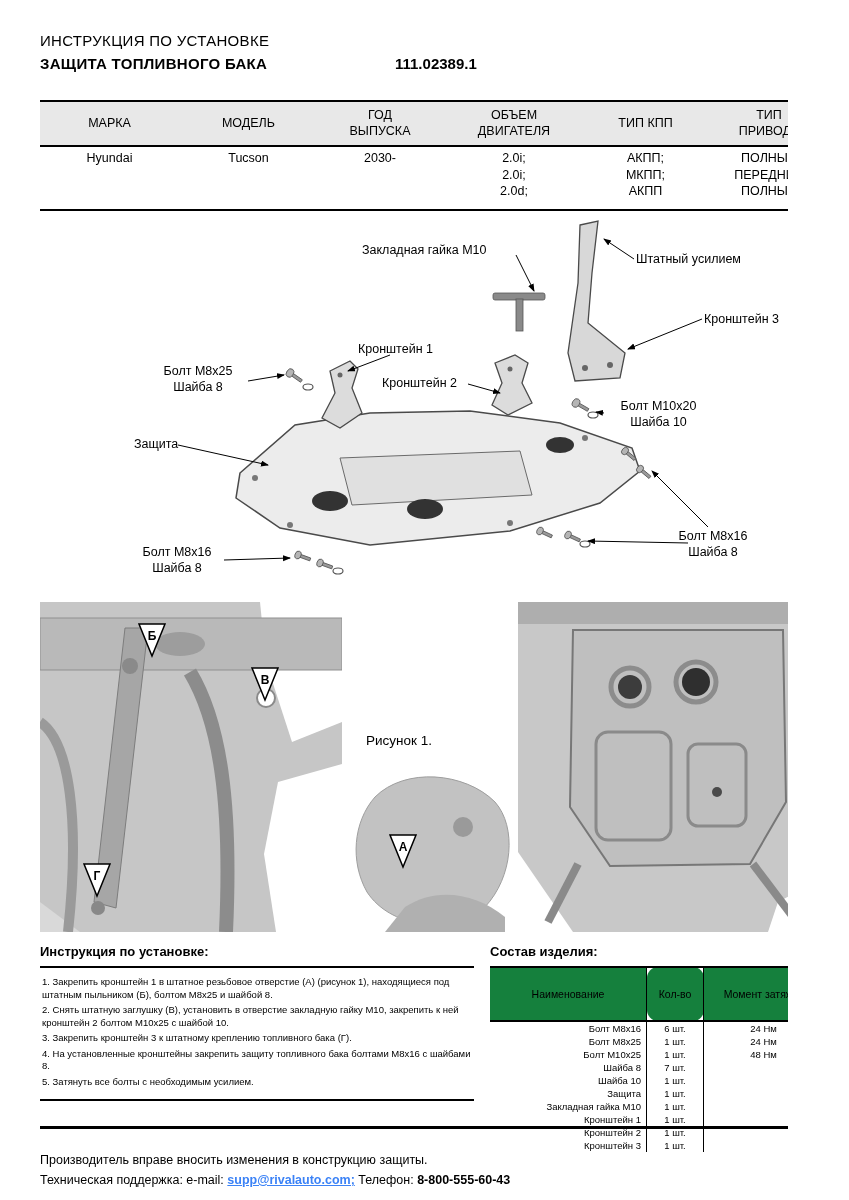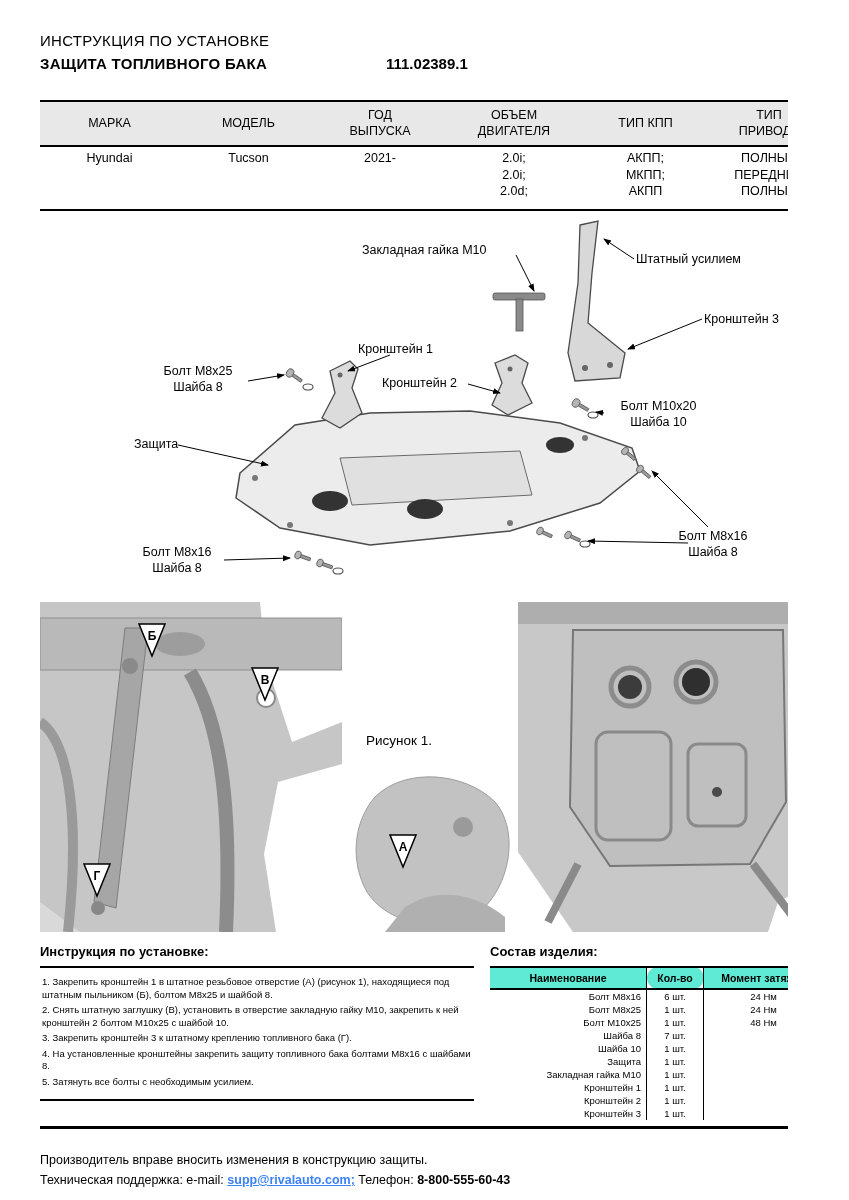--- a/index.html
+++ b/index.html
@@ -2,21 +2,21 @@
 <html><head>
 <meta charset="utf-8">
 <style>
   html,body { margin:0; padding:0; background:#fff; }
   .page { position:relative; width:788px; height:1200px; background:#fff;
           font-family:"Liberation Sans", sans-serif; color:#000; overflow:hidden; }
 
   
   .h-line1 { position:absolute; left:40px; top:32px; font-size:15px; letter-spacing:.3px; }
   .h-line2 { position:absolute; left:40px; top:55px; font-size:15px; font-weight:bold; letter-spacing:.3px; }
-  .h-part  { position:absolute; left:386px; top:55px; font-size:15px; font-weight:bold;text-align:right; }
+  .h-part  { position:absolute; left:395px; top:55px; font-size:15px; font-weight:bold;text-align:right; }
 
   
   .vtable { position:absolute; left:40px; top:100px; width:769px; border-collapse:collapse; table-layout:fixed; }
   .vtable th { background:#e8e8e8; font-weight:normal; font-size:12.5px; padding:6px 2px;
                border-top:2px solid #000; border-bottom:2px solid #000; white-space:pre-line; line-height:1.25; }
   .vtable td { font-size:12.5px; text-align:center; vertical-align:top; padding-top:3px; height:58px;
                border-bottom:2px solid #000; white-space:pre-line; line-height:1.3; }
   .c1{width:135px}.c2{width:135px}.c3{width:120px}.c4{width:140px}.c5{width:115px}.c6{width:124px}
 
   
@@ -36,21 +36,21 @@
   
   .instructions { position:absolute; left:40px; top:944px; width:434px; }
   .inst-title { font-size:13px; font-weight:bold; margin-bottom:7px; }
   .steps { border-top:2px solid #000; border-bottom:2px solid #000; padding:8px 2px; }
   .step { font-size:9.5px; line-height:1.32; margin-bottom:3px; }
 
   
   .parts { position:absolute; left:490px; top:944px; width:319px; }
   .parts-title { font-size:13px; font-weight:bold; margin-bottom:7px; }
   .ptable { border-collapse:collapse; width:100%; table-layout:fixed; }
-  .ptable th { background:#5eead4; font-size:10.5px; font-weight:bold; padding:4px 2px;
+  .ptable th { background:#15803d; font-size:10.5px; font-weight:normal; padding:20px 2px;
                border-top:2px solid #000; border-bottom:2px solid #000; }
   .ptable td { font-size:9.5px; padding:0 5px; height:13px; }
   .colname{width:152px}.colqty{width:52px}.coltorque{width:115px}
   .ptable .qty { border-left:1px solid #000; border-right:1px solid #000; text-align:center;border-radius:11px; }
   .ptable .name { text-align:right; }
   .ptable .torque { text-align:center; }
 
   
   .footer { position:absolute; left:40px; top:1126px; width:769px; border-top:3px solid #000; padding-top:24px; font-size:12.5px; }
   .footer .l2 { margin-top:6px; }
@@ -77,21 +77,21 @@
 ДВИГАТЕЛЯ</th>
         <th class="c5">ТИП КПП</th>
         <th class="c6">ТИП
 ПРИВОДА</th>
       </tr>
     </thead>
     <tbody>
       <tr>
         <td>Hyundai</td>
         <td>Tucson</td>
-        <td>2021-</td>
+        <td>2030-</td>
         <td>2.0i;
 2.0i;
 2.0d;</td>
         <td>АКПП;
 МКПП;
 АКПП</td>
         <td>ПОЛНЫЙ
 ПЕРЕДНИЙ
 ПОЛНЫЙ</td>
       </tr>

